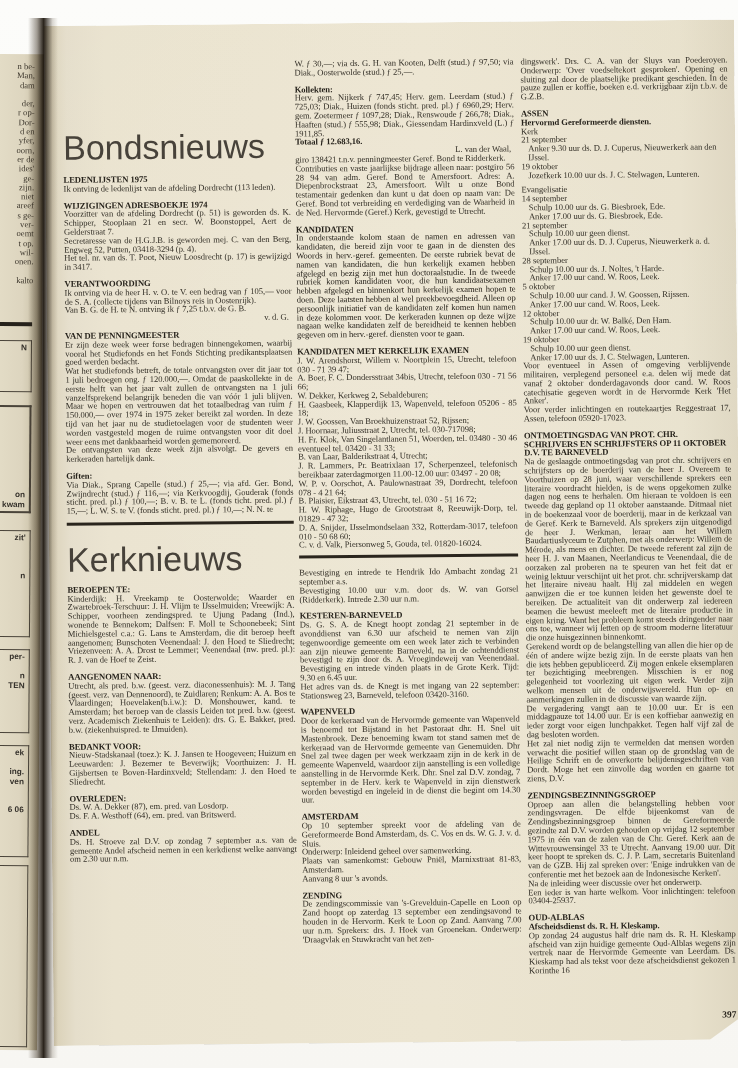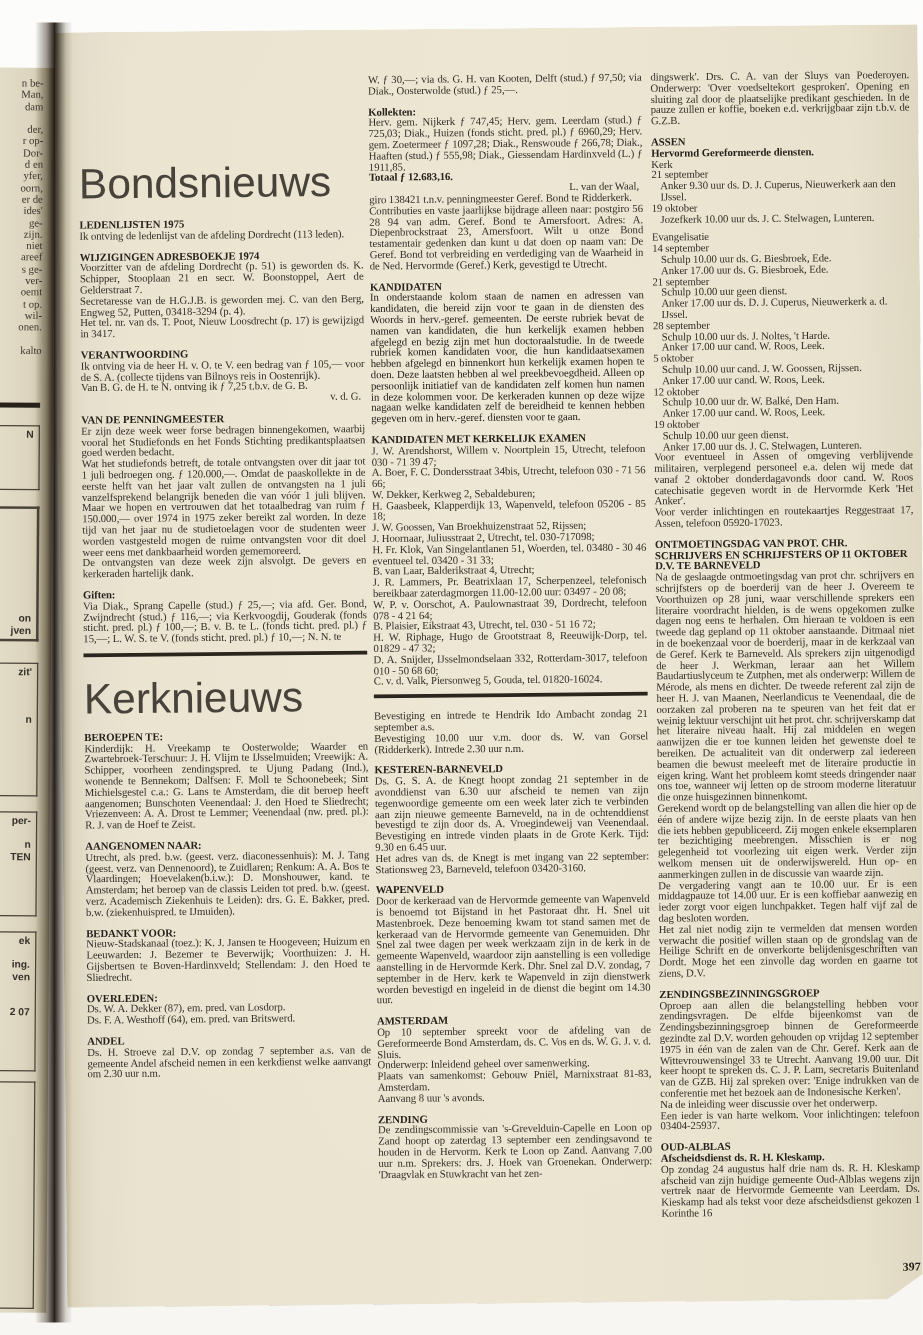--- a/index.html
+++ b/index.html
@@ -68,21 +68,21 @@
         <div class="pfrag"></div>
         <div class="pfrag">kalto</div>
       </div>
     <div class="prule" style="margin-top:268px"></div>
     <div id="prev-boxes" style="position:static;margin-top:0;">
         <div class="pbox" style="height: 50px; margin-top: 14px;">
           <div class="pboxlabel">N</div>
         </div>
         <div class="pbox thick bottom" style="height: 104px; margin-top: 13px;">
           <div class="pboxlabel">on
-jven</div>
+kwam</div>
         </div>
         <div class="pbox" style="height: 105px; margin-top: 17px;">
           <div class="pboxlabel">zit'
 
 
 
 n</div>
         </div>
         <div class="pbox" style="height: 82px; margin-top: 12px;">
           <div class="pboxlabel">per-
@@ -90,21 +90,21 @@
 n
 TEN</div>
         </div>
         <div class="pbox" style="height: 110px; margin-top: 12px;">
           <div class="pboxlabel">ek
 
 ing.
 ven
 
 
-2 07</div>
+6 06</div>
         </div>
         <div class="pbox" style="height: 180px; margin-top: 8px;">
           <div class="pboxlabel"></div>
         </div>
       </div>
   </div>
   <div id="gutter"></div>
   <div id="page">
     <div id="col1" class="col">
         <div class="headline" style="margin-top: 68px;">Bondsnieuws</div>

